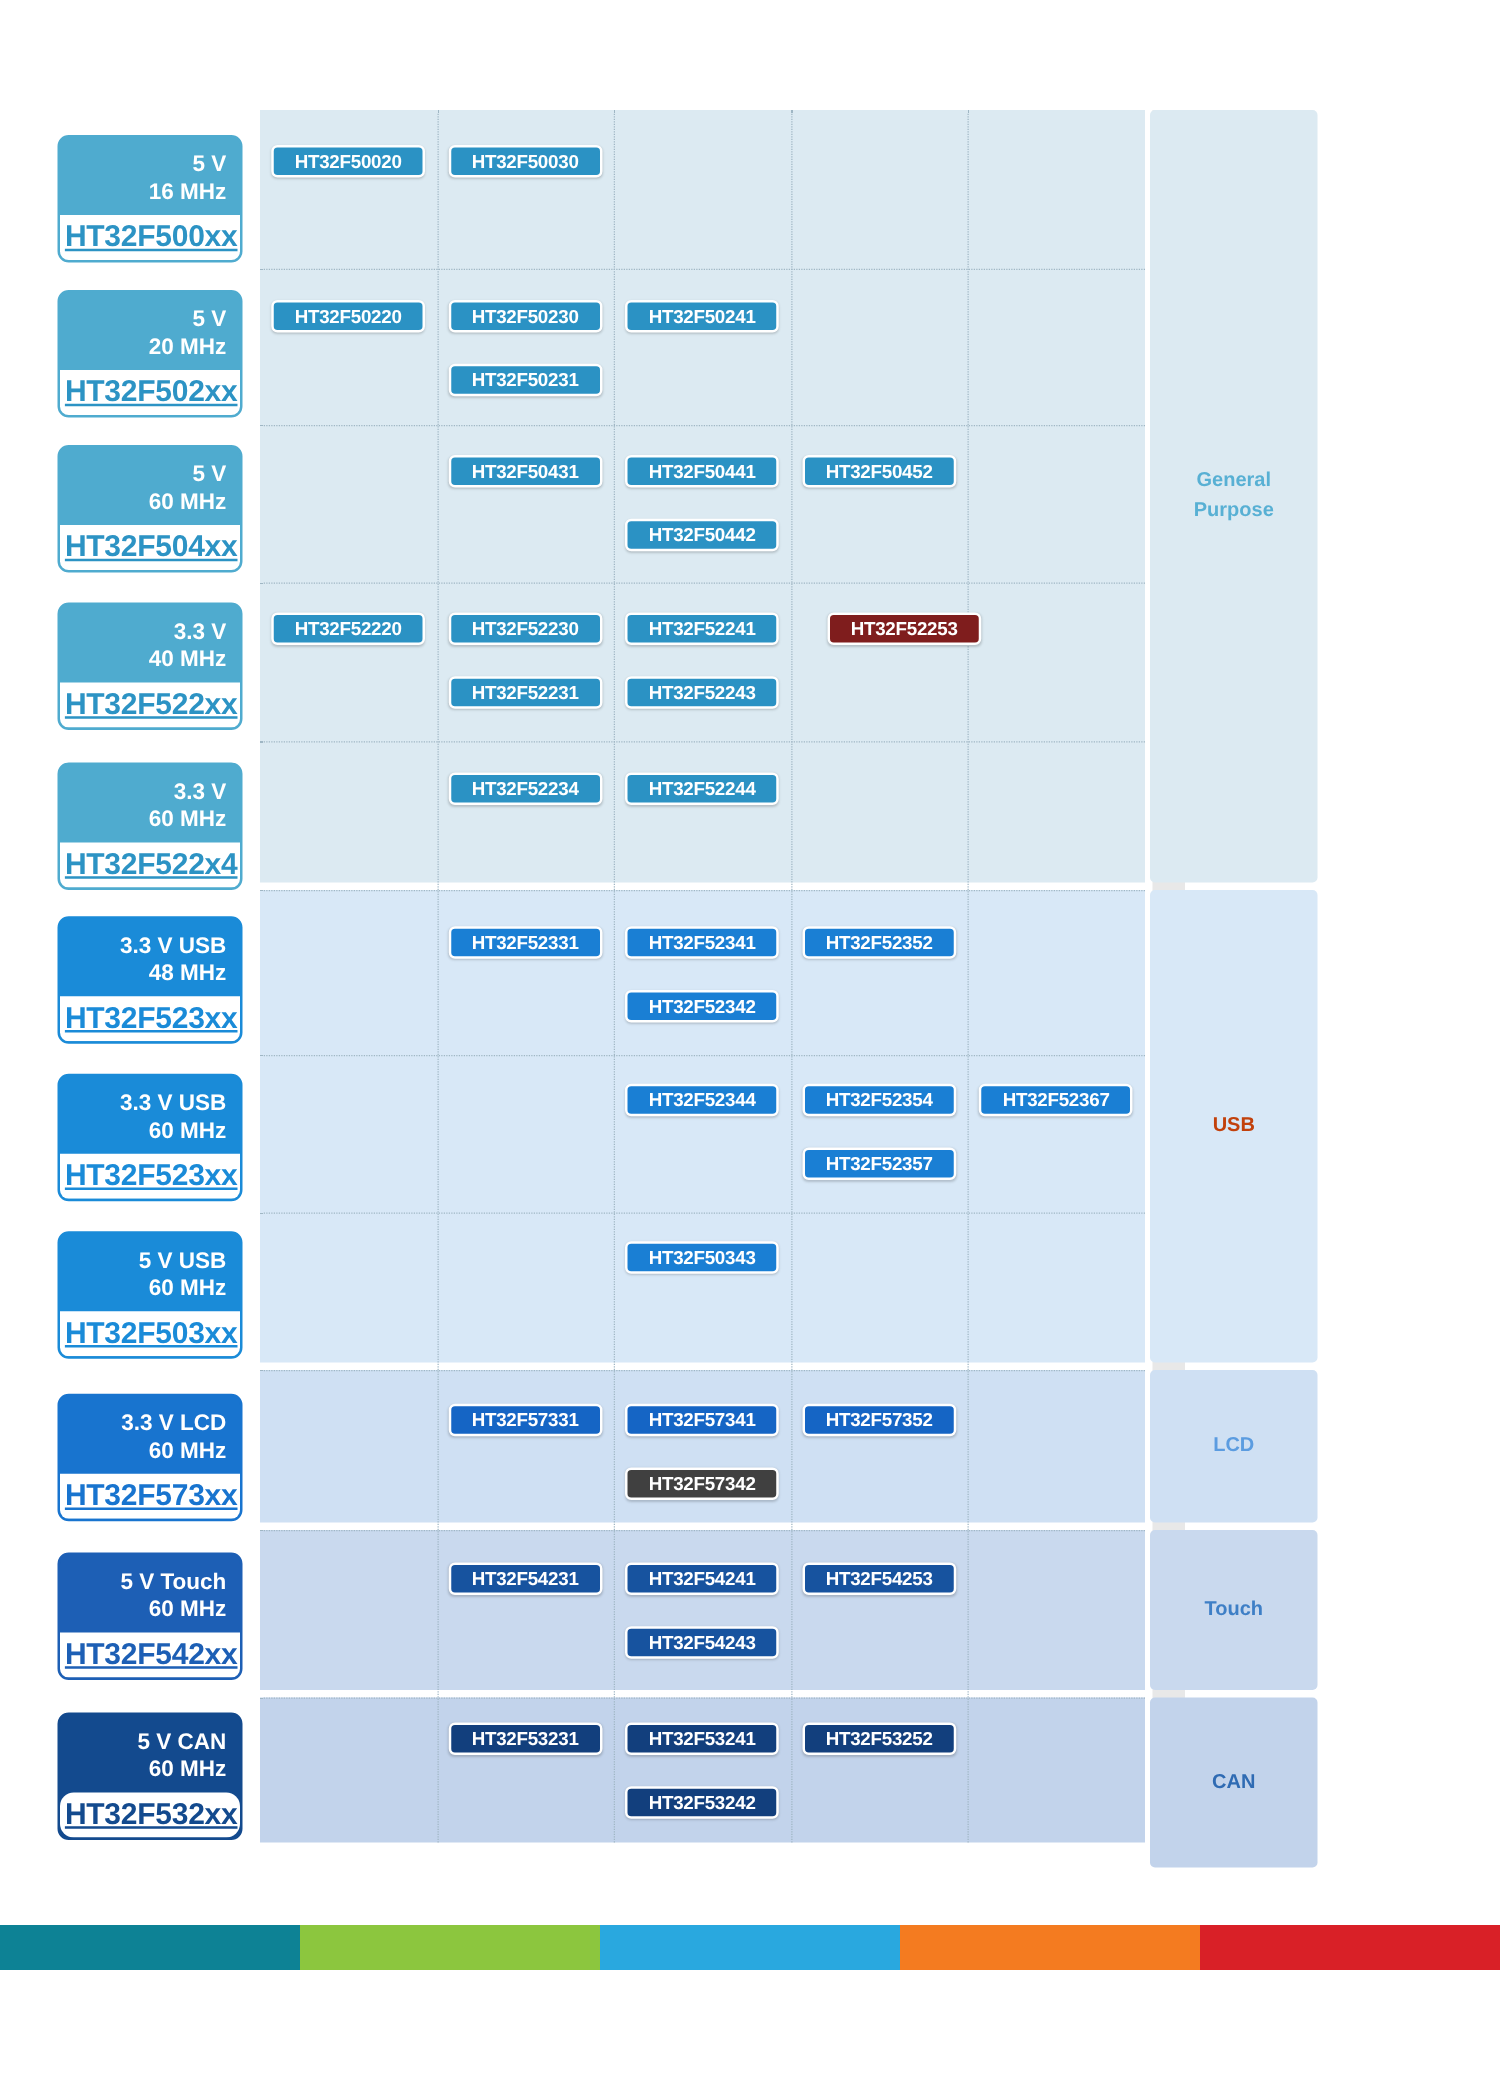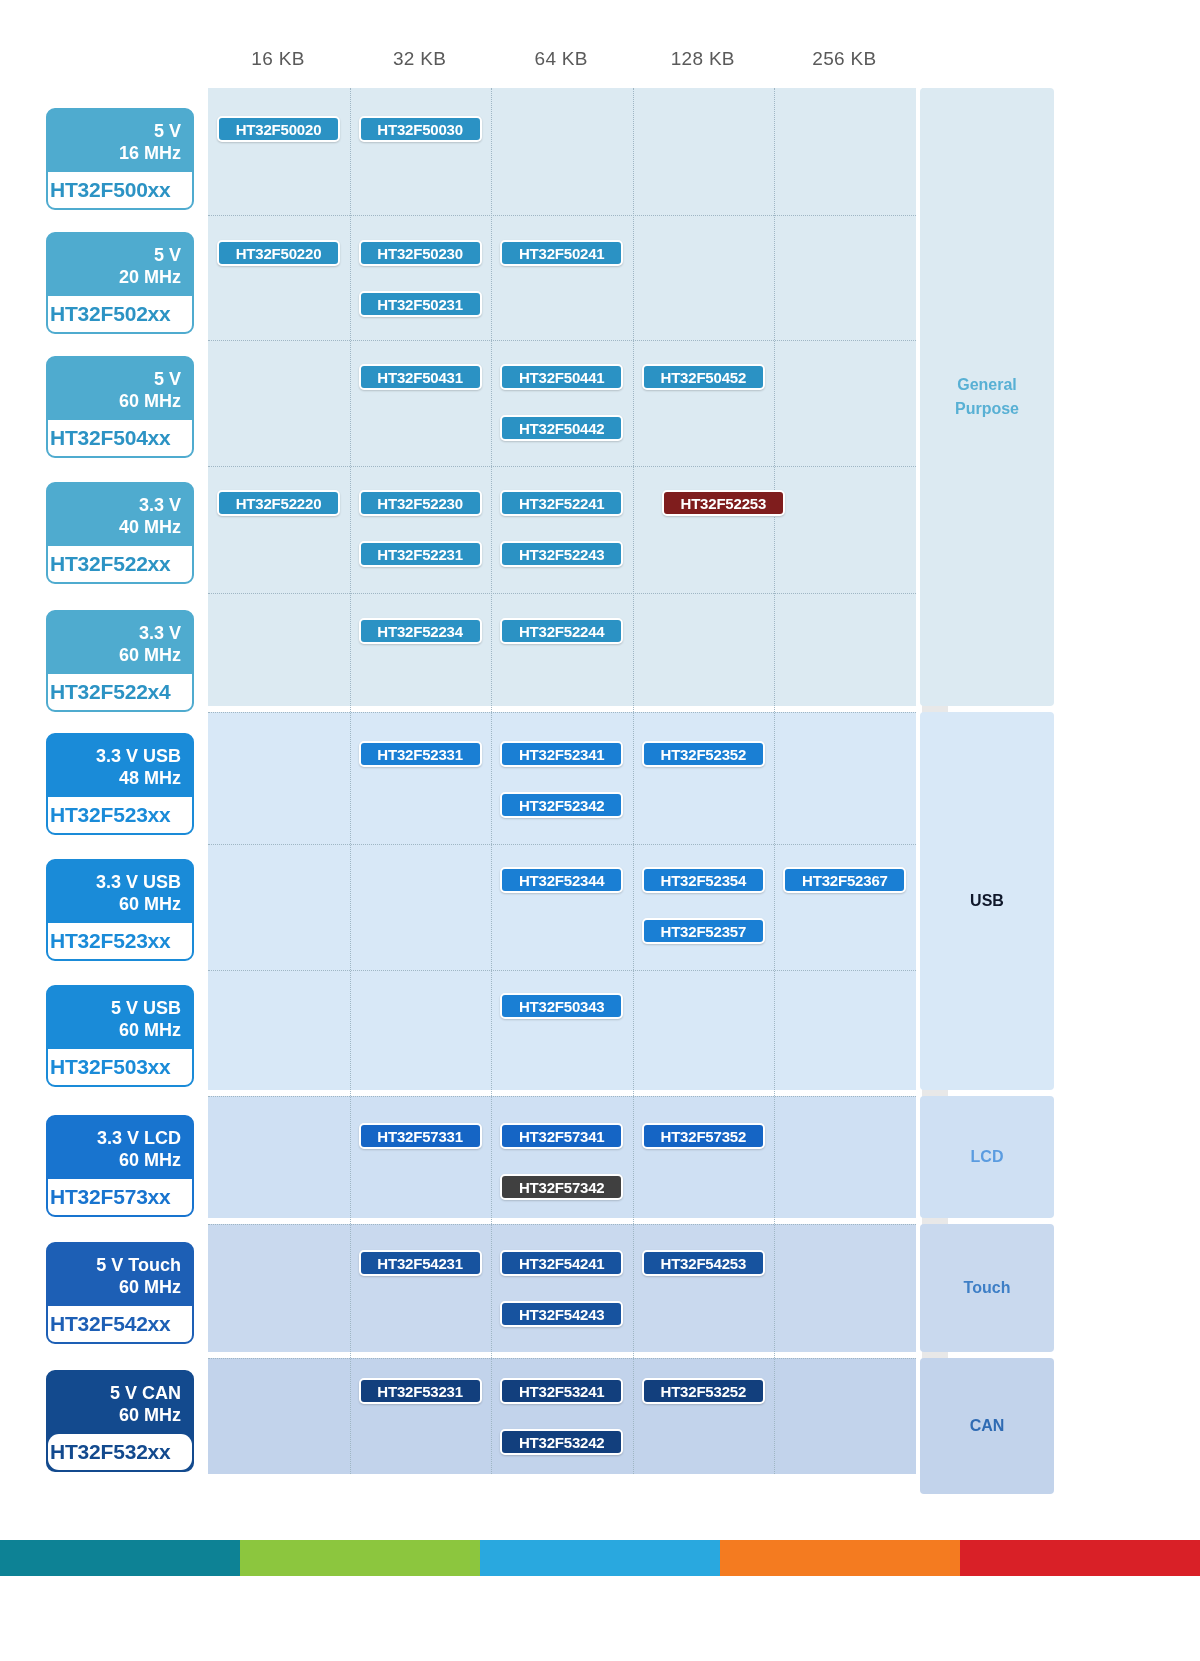--- a/index.html
+++ b/index.html
@@ -10,22 +10,22 @@
 
   
   .col-headers{position:absolute;left:208px;top:48px;width:708px;height:40px;}
   .col-head{position:absolute;top:0;width:140px;text-align:center;font-size:19px;color:#5a5a5a;letter-spacing:.3px;}
 
   
   .fam{position:absolute;left:46px;width:148px;border-radius:9px;overflow:hidden;
        box-sizing:border-box;}
   .fam .top{color:#ffffff;text-align:right;font-weight:bold;font-size:18px;line-height:22px;
             padding:10px 11px 8px 6px;}
-  .fam .bot{background:#ffffff;text-align:left;font-weight:bold;font-size:21px;line-height:22px;
-            padding:7px 2px 7px 2px;letter-spacing:-.2px;}
+  .fam .bot{background:#ffffff;text-align:right;font-weight:bold;font-size:24px;line-height:22px;
+            padding:7px 2px 7px 2px;letter-spacing:-.2px;text-decoration:underline;}
 
   
   .band{position:absolute;left:208px;width:708px;}
 
   
   .cat{position:absolute;left:920px;width:134px;border-radius:4px;
        display:flex;align-items:center;justify-content:center;
        font-weight:bold;font-size:16px;line-height:24px;text-align:center;}
 
   
@@ -46,43 +46,36 @@
 
   
   .footbar{position:absolute;left:0;top:1540px;width:1200px;height:36px;display:flex;}
   .footbar div{height:100%;}
 </style>
 </head>
 <body>
 
 <div id="chart">
 
-  <div class="col-headers" id="colheads">
-      <div class="col-head" style="left: 0px;">16 KB</div>
-      <div class="col-head" style="left: 141.6px;">32 KB</div>
-      <div class="col-head" style="left: 283.2px;">64 KB</div>
-      <div class="col-head" style="left: 424.8px;">128 KB</div>
-      <div class="col-head" style="left: 566.4px;">256 KB</div>
-    </div>
 
   <div id="bands">
       <div class="band" style="top: 88px; height: 618px; background: rgb(220, 234, 242);"></div>
       <div class="band" style="top: 712px; height: 378px; background: rgb(216, 232, 247);"></div>
       <div class="band" style="top: 1096px; height: 122px; background: rgb(207, 224, 243);"></div>
       <div class="band" style="top: 1224px; height: 128px; background: rgb(201, 217, 238);"></div>
       <div class="band" style="top: 1358px; height: 116px; background: rgb(194, 211, 235);"></div>
     </div>
 
   <div class="cortex">
     <span>Cortex®-M0+</span>
   </div>
 
   <div id="cats">
       <div class="cat" style="top: 88px; height: 618px; background: rgb(220, 234, 242); color: rgb(88, 176, 212);">General<br>Purpose</div>
-      <div class="cat" style="top: 712px; height: 378px; background: rgb(216, 232, 247); color: #0f172a;">USB</div>
+      <div class="cat" style="top: 712px; height: 378px; background: rgb(216, 232, 247); color: #c2410c;">USB</div>
       <div class="cat" style="top: 1096px; height: 122px; background: rgb(207, 224, 243); color: rgb(91, 156, 224);">LCD</div>
       <div class="cat" style="top: 1224px; height: 128px; background: rgb(201, 217, 238); color: rgb(62, 127, 198);">Touch</div>
       <div class="cat" style="top: 1358px; height: 136px; background: rgb(194, 211, 235); color: rgb(47, 107, 179);">CAN</div>
     </div>
 
   <div id="gridlines">
       <div class="vline" style="left: 349.6px; top: 88px; height: 1386px;"></div>
       <div class="vline" style="left: 491.2px; top: 88px; height: 1386px;"></div>
       <div class="vline" style="left: 632.8px; top: 88px; height: 1386px;"></div>
       <div class="vline" style="left: 774.4px; top: 88px; height: 1386px;"></div>

